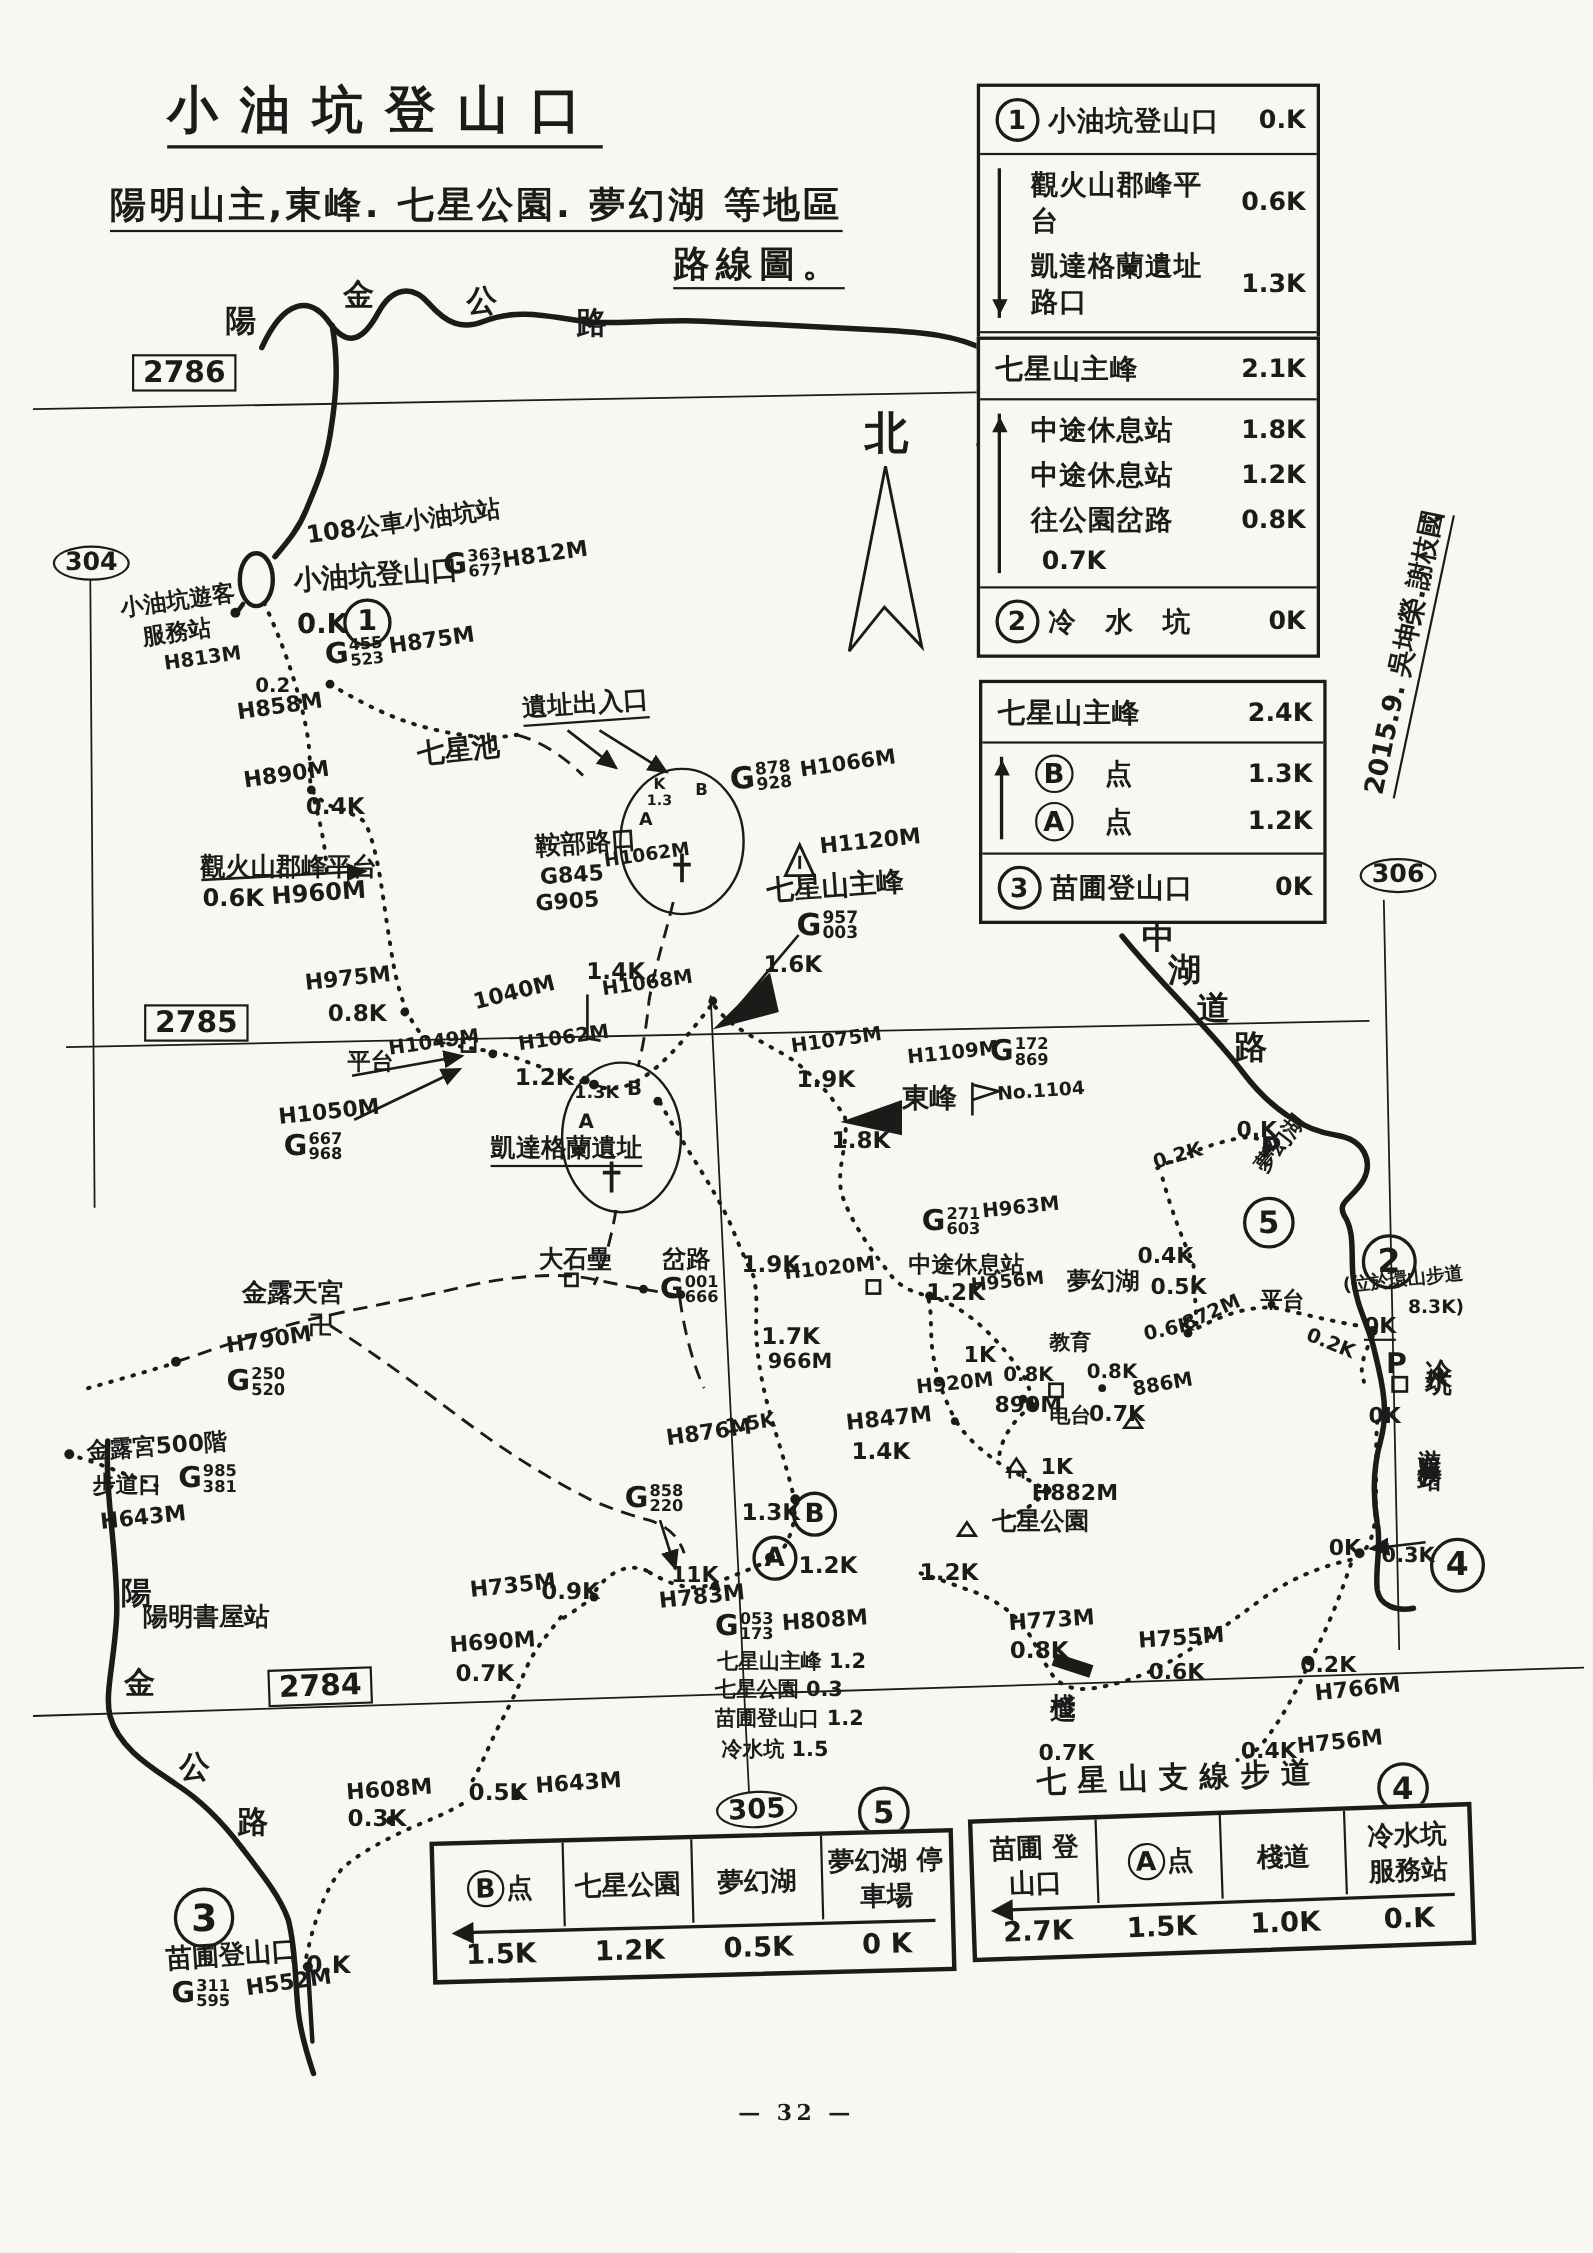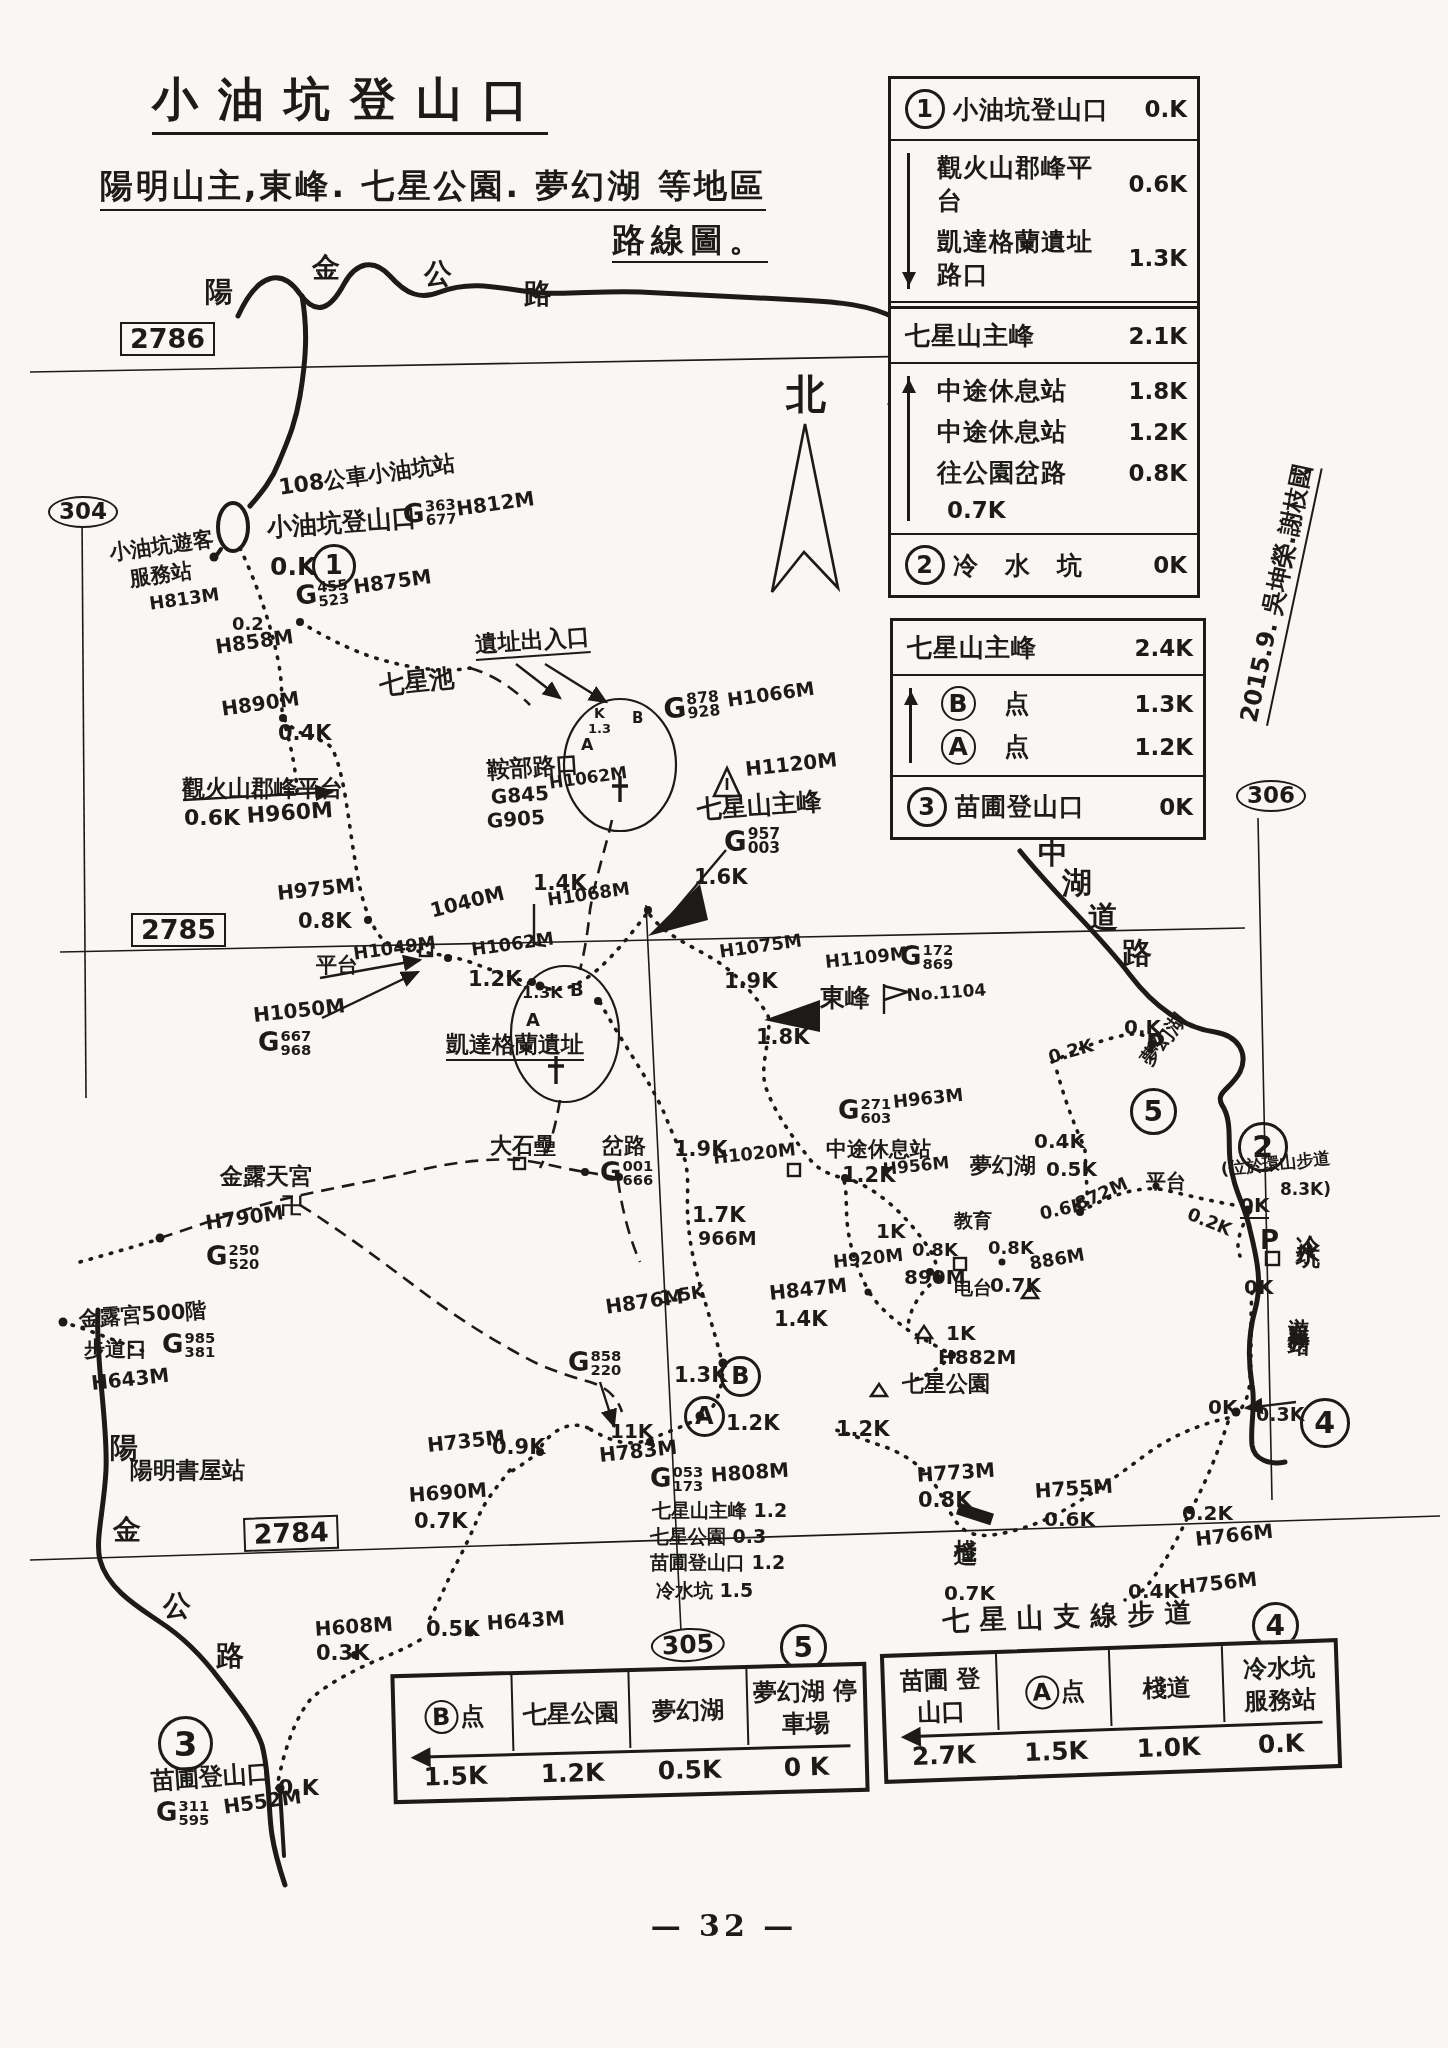--- a/index.html
+++ b/index.html
@@ -45,21 +45,21 @@
   .dtable{position:absolute;border:4px solid #1c1b19;background:#f8f7f3;}
   .dt-cols{display:flex;}
   .dt-col{flex:1;border-right:2.5px solid #1c1b19;padding:8px 4px 4px;text-align:center;font-size:24px;
           font-weight:600;min-height:64px;display:flex;align-items:center;justify-content:center;}
   .dt-col:last-child{border-right:none;}
   .tarrow{position:relative;height:3px;background:#1c1b19;margin:2px 14px 0 26px;}
   .tarrow:before{content:"";position:absolute;left:-22px;top:-8px;border:10px solid transparent;
           border-right:20px solid #1c1b19;}
   .dt-vals{display:flex;padding:4px 0 8px;}
   .dt-val{flex:1;text-align:center;font-size:25px;font-weight:600;}
-  #page-num{position:absolute;left:0;right:0;top:1908px;text-align:center;font-size:30px;font-weight:600;
+  #page-num{position:absolute;left:0;right:0;top:1908px;text-align:center;font-size:20px;font-weight:600;
           font-family:"DejaVu Serif",serif;letter-spacing:4px;}
   #signature{position:absolute;left:1268px;top:690px;font-size:24px;font-weight:600;white-space:nowrap;
           transform:rotate(-78deg);transform-origin:left bottom;border-bottom:2px solid #1c1b19;padding-bottom:2px;}
 </style>
 </head>
 <body>
 
 <div id="stage">
 
   <svg id="map-svg" width="1448" height="2048" viewBox="0 0 1448 2048">

